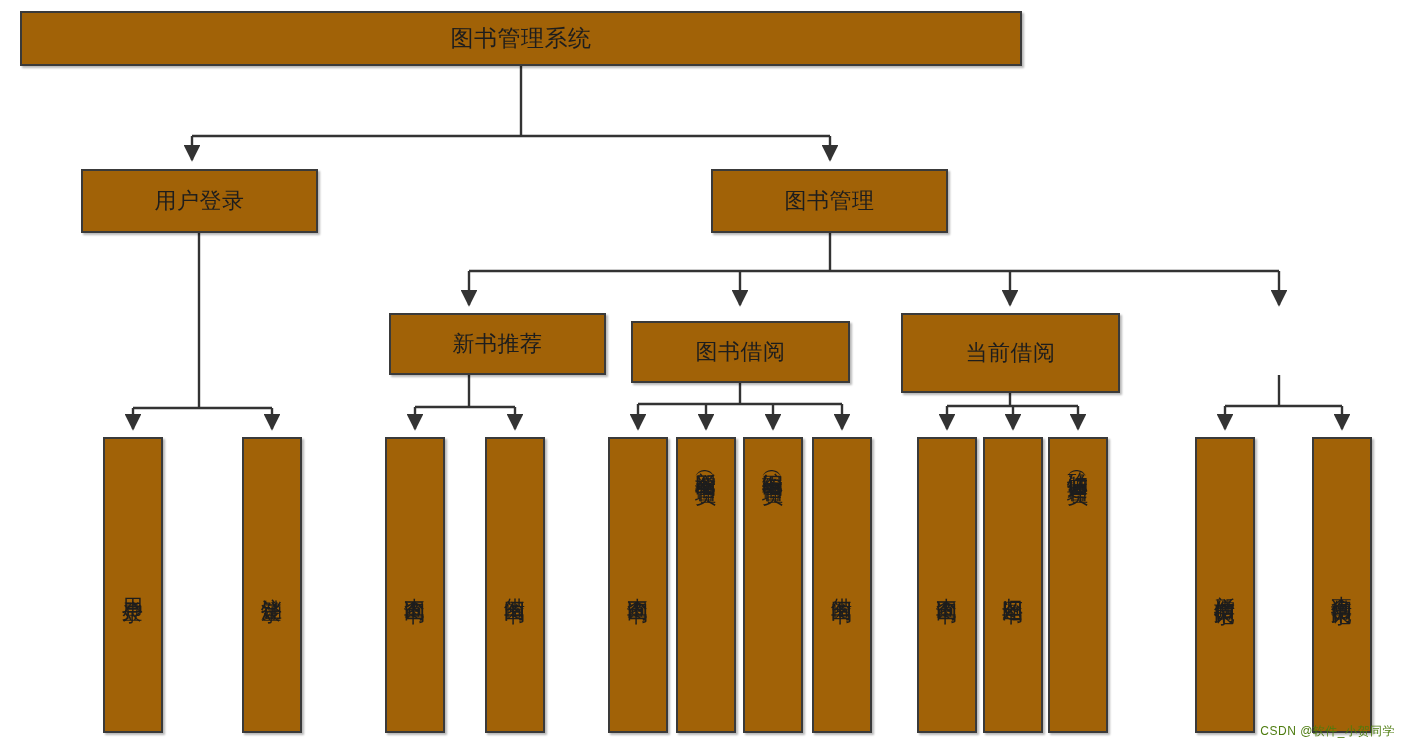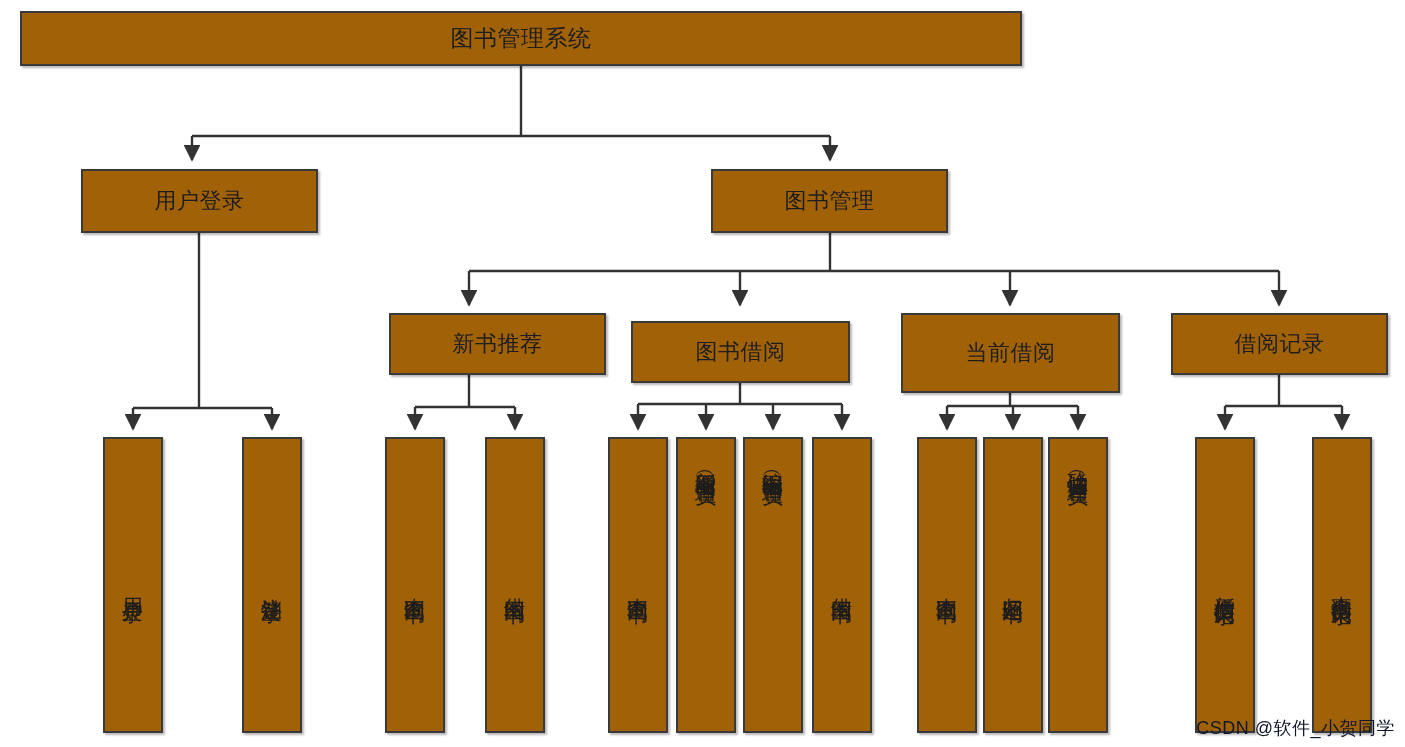--- a/index.html
+++ b/index.html
@@ -63,22 +63,22 @@
     margin: 0 auto;
   }
   .node.v.mid {
     align-items: center;
     padding-top: 0;
   }
   #watermark {
     position: absolute;
     right: 10px;
     bottom: 7px;
-    font-size: 18px;
-    color: #0f172a;
+    font-size: 12px;
+    color: #4d7c0f;
     letter-spacing: 0.5px;
     white-space: nowrap;
     z-index: 5;
     pointer-events: none;
   }
 </style>
 </head>
 <body>
 
 <div id="canvas">
@@ -146,23 +146,20 @@
 
   <div class="node h" style="left:361px; top:313px; width:217px; height:62px;margin-left:28px;">
     <span class="lbl">新书推荐</span>
   </div>
   <div class="node h" style="left:631px; top:321px; width:219px; height:62px;">
     <span class="lbl">图书借阅</span>
   </div>
   <div class="node h" style="left:901px; top:313px; width:219px; height:80px;">
     <span class="lbl">当前借阅</span>
   </div>
-  <div class="node h" style="left:1171px; top:313px; width:217px; height:62px;">
-    <span class="lbl">借阅记录</span>
-  </div>
 
   <div class="node v mid" style="left:103px; top:437px; width:60px; height:296px;">
     <span class="lbl">用户登录</span>
   </div>
   <div class="node v mid" style="left:242px; top:437px; width:60px; height:296px;">
     <span class="lbl">注销登录</span>
   </div>
 
   <div class="node v mid" style="left:385px; top:437px; width:60px; height:296px;">
     <span class="lbl">查询图书</span>

